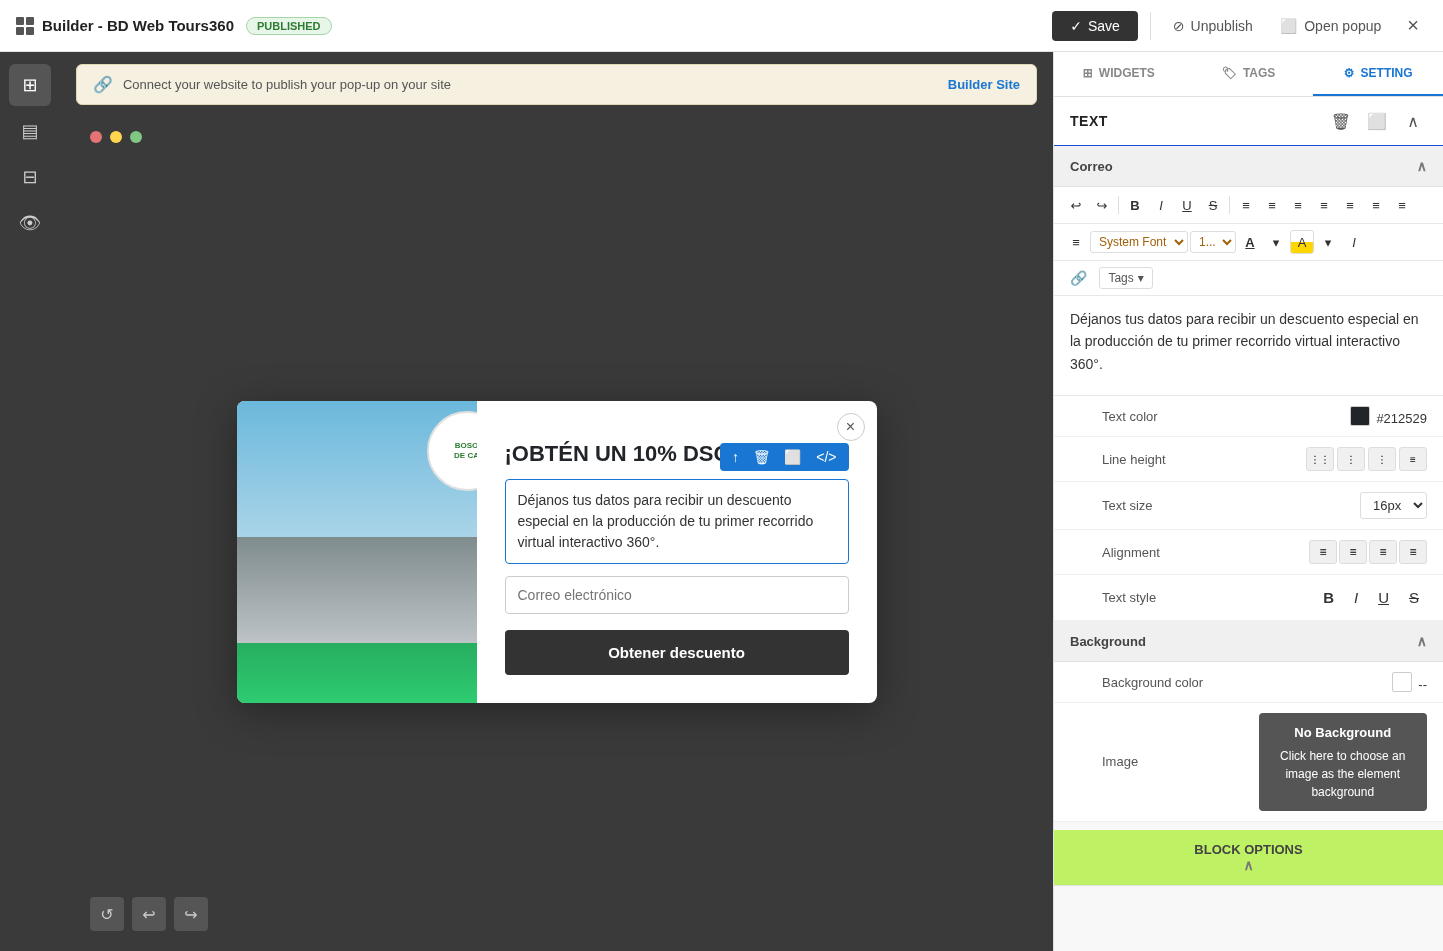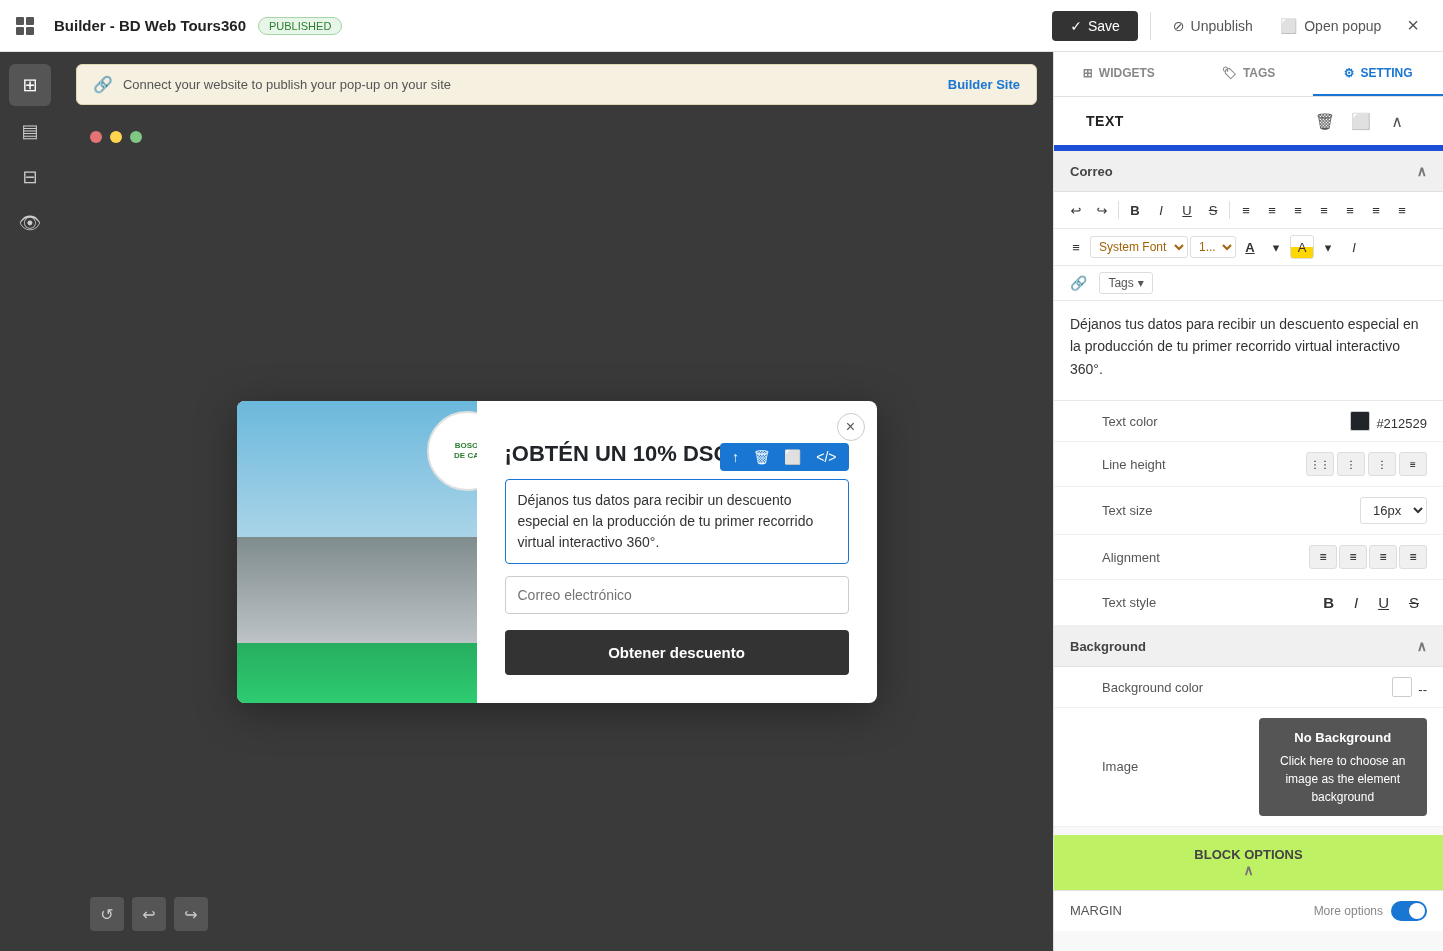--- a/index.html
+++ b/index.html
@@ -12,21 +12,21 @@
       display: flex;
       align-items: center;
       padding: 0 16px;
       border-bottom: 1px solid #e0e0e0;
       gap: 12px;
       flex-shrink: 0;
     }
     .topbar-logo {
       display: flex;
       align-items: center;
-      gap: 20px;
+      gap: 8px;
       font-size: 15px;
       font-weight: 600;
       color: #222;
     }
     .topbar-logo-icon {
       display: grid;
       grid-template-columns: 1fr 1fr;
       gap: 2px;
       width: 18px;
       height: 18px;
@@ -35,21 +35,21 @@
       background: #555;
       border-radius: 1px;
       display: block;
     }
     .published-badge {
       background: #e8f5e9;
       color: #2e7d32;
       border: 1px solid #a5d6a7;
       border-radius: 12px;
       font-size: 11px;
-      font-weight: 400;
+      font-weight: 700;
       padding: 2px 10px;
       text-transform: uppercase;
     }
     .topbar-spacer { flex: 1; }
     .topbar-actions {
       display: flex;
       align-items: center;
       gap: 8px;
     }
     .btn-save {
@@ -378,23 +378,23 @@
       font-size: 13px;
       font-weight: 600;
       color: #444;
     }
     .panel-section-header .chevron { cursor: pointer; font-size: 14px; color: #777; }
 
     
     .text-widget-header {
       display: flex;
       align-items: center;
-      padding: 10px 32px;
-      background: #fff;
-      border-bottom: 6px solid #1d4ed8;
+      padding: 10px 16px;
+      background: #fff;
+      border-bottom: 1px solid #1d4ed8;
       gap: 8px;
     }
     .text-widget-title {
       flex: 1;
       font-size: 14px;
       font-weight: 700;
       color: #222;
       letter-spacing: 0.5px;
     }
     .text-widget-action {
@@ -897,21 +897,16 @@
         <div class="no-bg-title">No Background</div>
         <div>Click here to choose an image as the element background</div>
       </div>
     </div>
 
     <div class="panel-section-header block-options-section" style="margin-top:8px;">
       <span>BLOCK OPTIONS</span>
       <span class="chevron">∧</span>
     </div>
 
-    <div class="margin-row">
-      <span class="margin-label">MARGIN</span>
-      <span class="more-options-link">More options</span>
-      <div class="toggle-switch"></div>
-    </div>
 
   </div>
 
 </div>
 
 </body></html>

